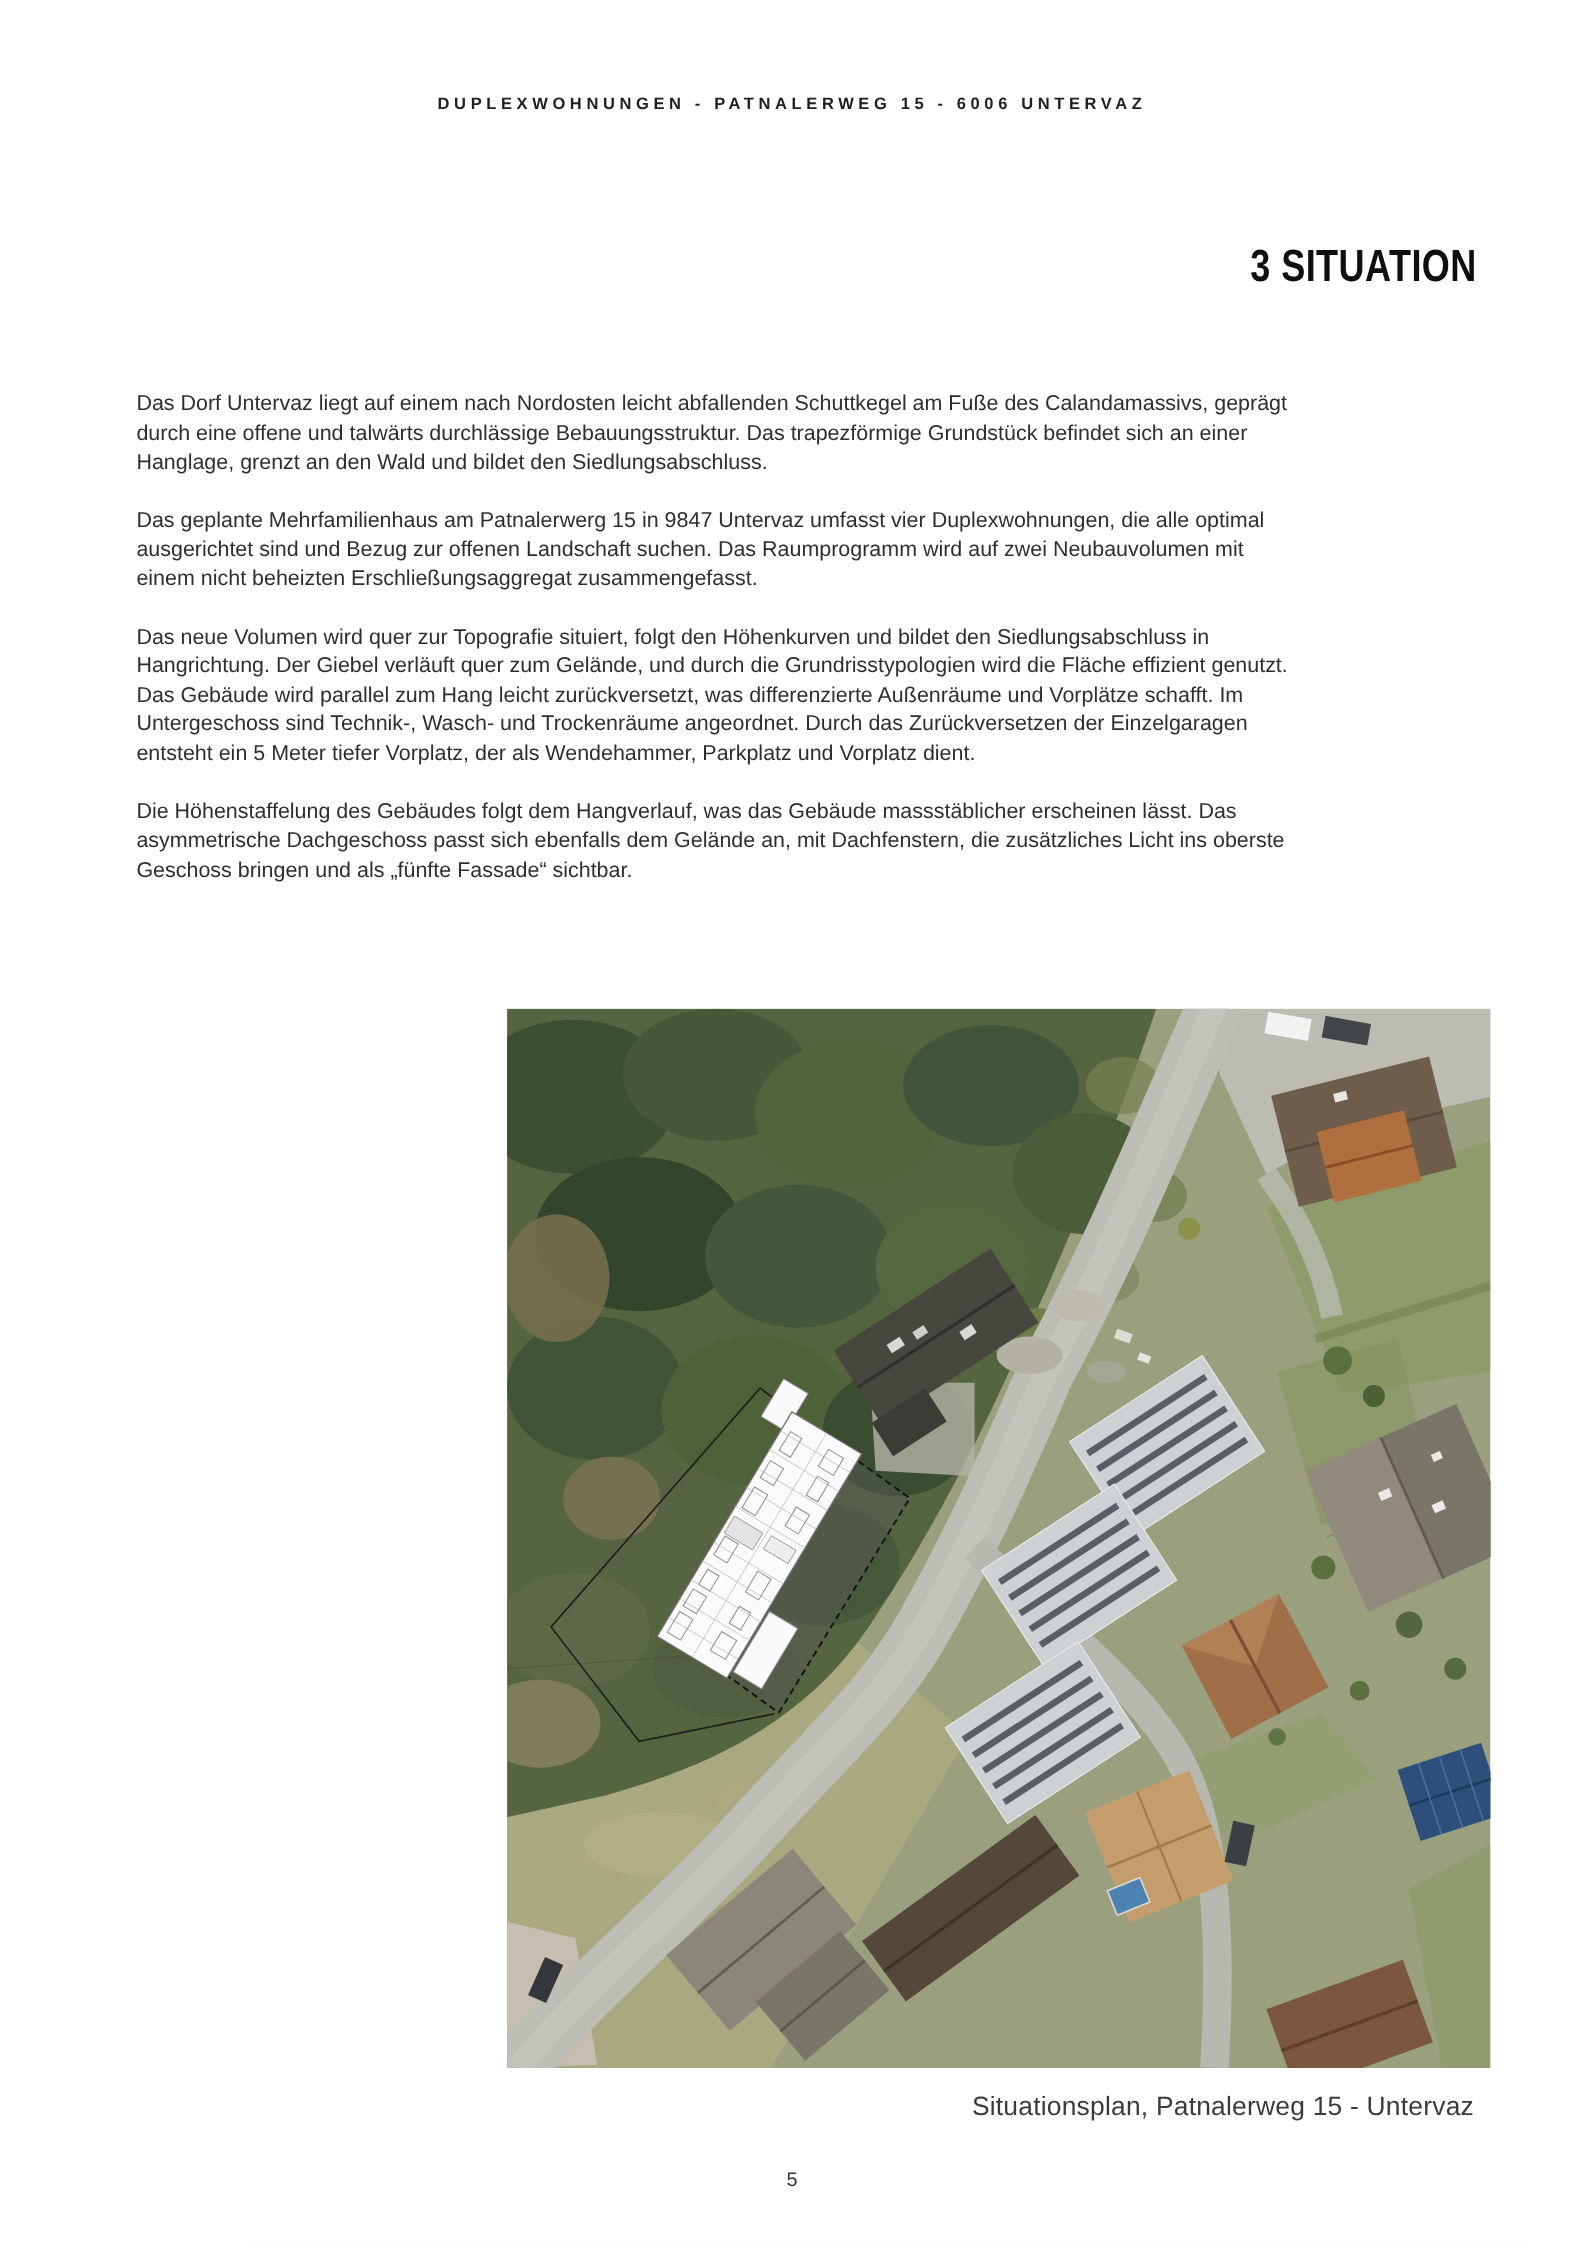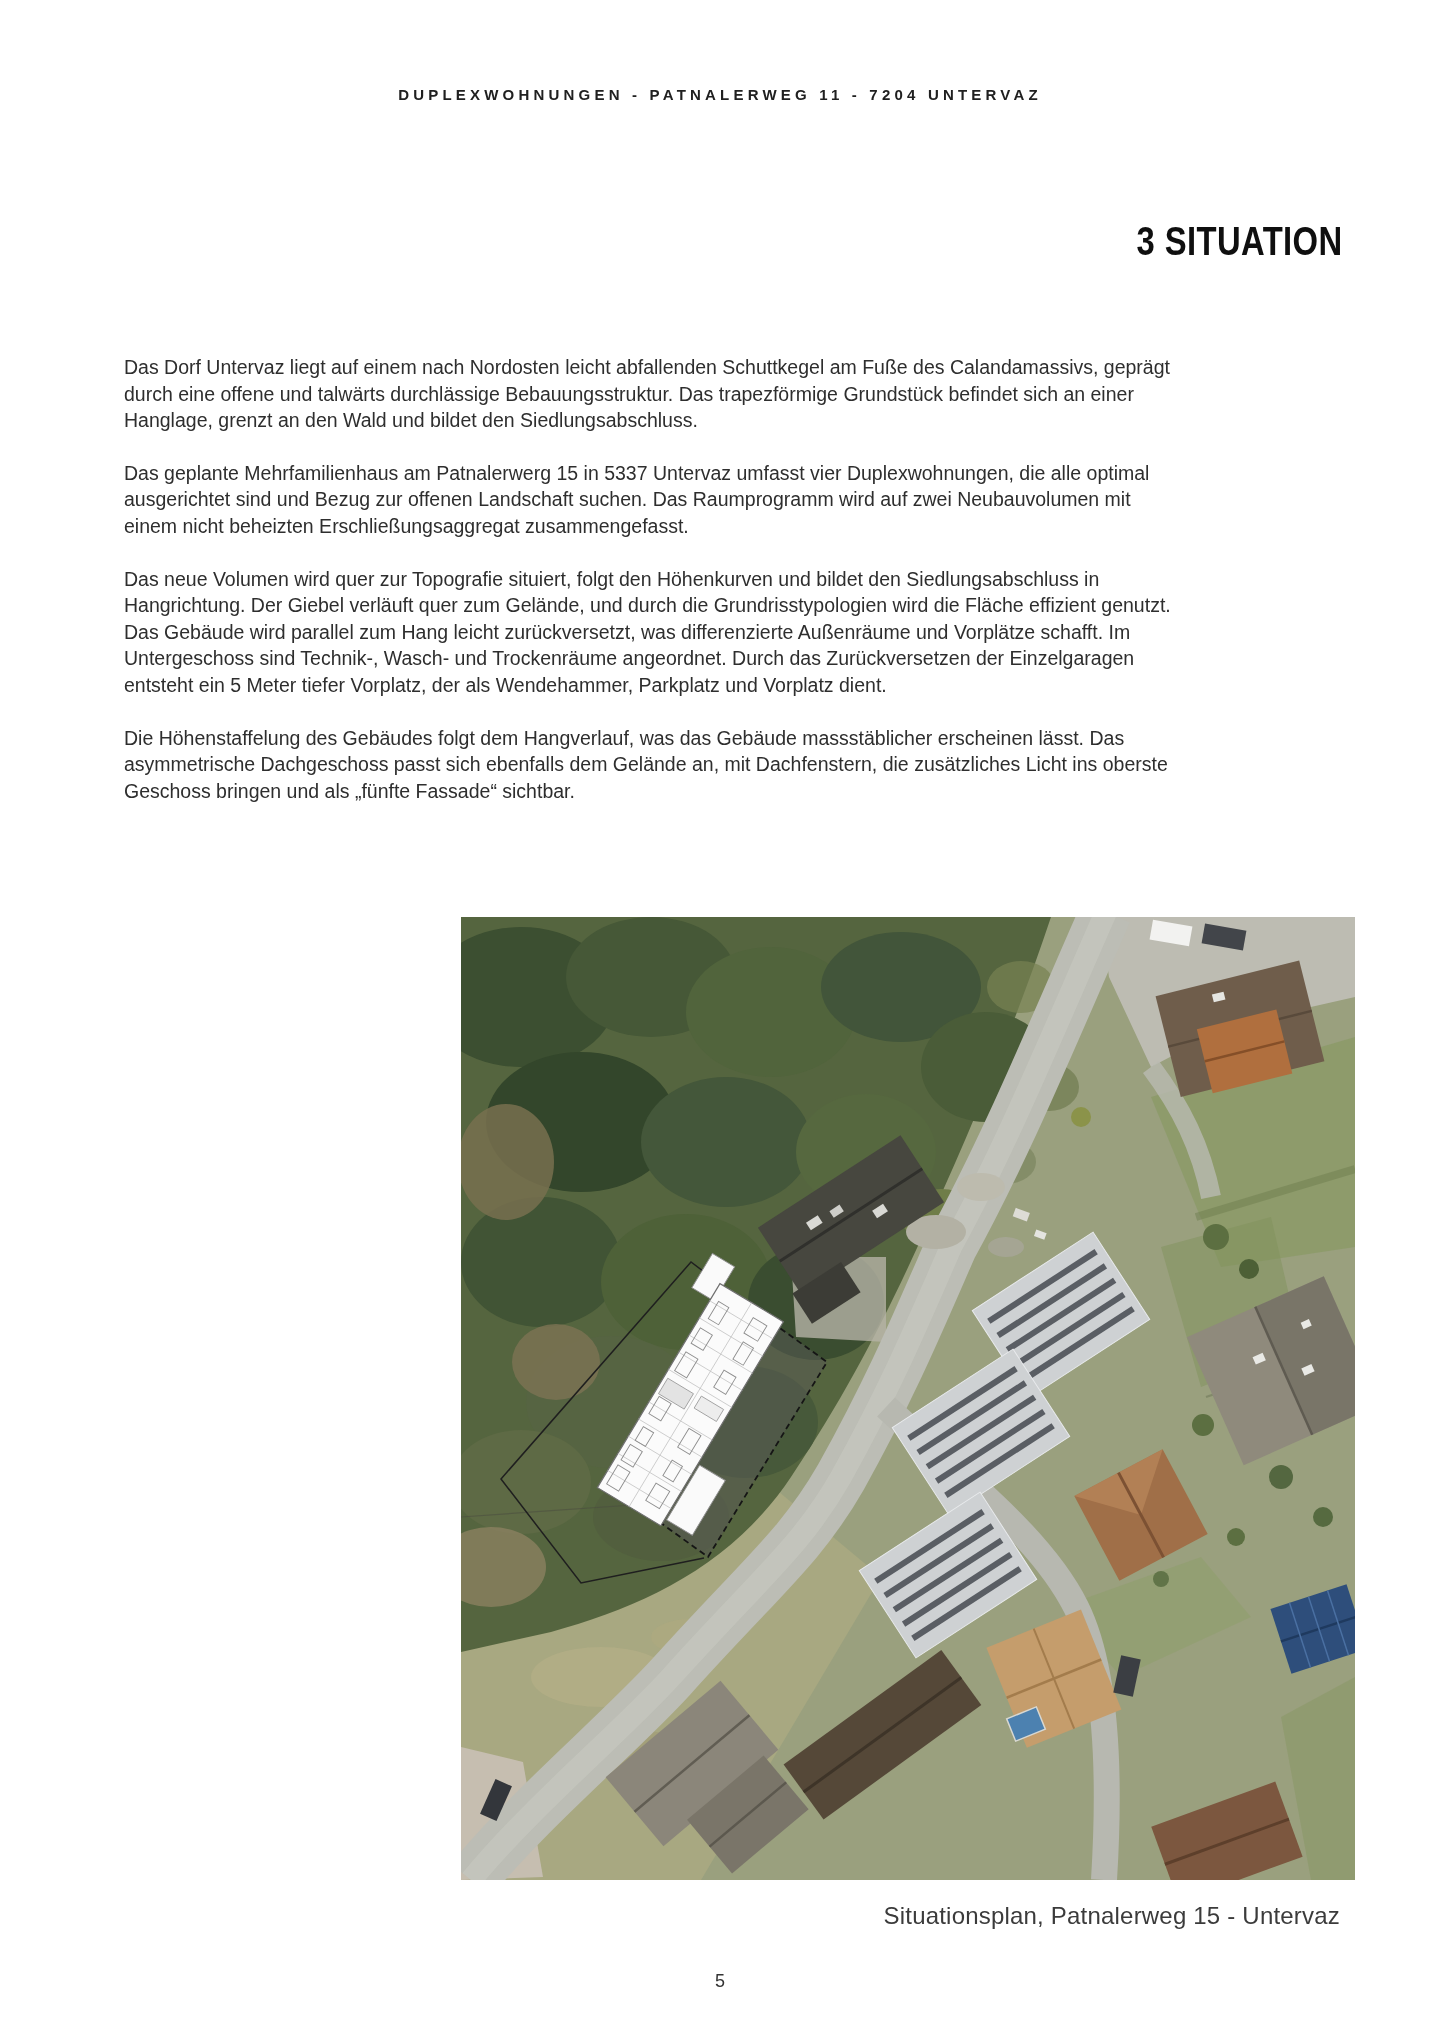--- a/index.html
+++ b/index.html
@@ -51,27 +51,27 @@
     position:absolute;top:1971px;left:0;right:0;
     text-align:center;
     font-size:18px;color:#333333;
   }
 </style>
 </head>
 <body>
 
 <div class="page">
 
-  <div class="doc-header">DUPLEXWOHNUNGEN - PATNALERWEG 11 - 7204 UNTERVAZ</div>
+  <div class="doc-header">DUPLEXWOHNUNGEN - PATNALERWEG 15 - 6006 UNTERVAZ</div>
 
   <h1 class="section-title">3 SITUATION</h1>
 
   <div class="body-copy">
     <p>Das Dorf Untervaz liegt auf einem nach Nordosten leicht abfallenden Schuttkegel am Fuße des Calandamassivs, geprägt durch eine offene und talwärts durchlässige Bebauungsstruktur. Das trapezförmige Grundstück befin­det sich an einer Hanglage, grenzt an den Wald und bildet den Siedlungsabschluss.</p>
-    <p>Das geplante Mehrfamilienhaus am Patnalerwerg 15 in 5337 Untervaz umfasst vier Duplexwohnungen, die alle optimal ausgerichtet sind und Bezug zur offenen Landschaft suchen. Das Raumprogramm wird auf zwei Neu­bauvolumen mit einem nicht beheizten Erschließungsaggregat zusammengefasst.</p>
+    <p>Das geplante Mehrfamilienhaus am Patnalerwerg 15 in 9847 Untervaz umfasst vier Duplexwohnungen, die alle optimal ausgerichtet sind und Bezug zur offenen Landschaft suchen. Das Raumprogramm wird auf zwei Neu­bauvolumen mit einem nicht beheizten Erschließungsaggregat zusammengefasst.</p>
     <p>Das neue Volumen wird quer zur Topografie situiert, folgt den Höhenkurven und bildet den Siedlungsabschluss in Hangrichtung. Der Giebel verläuft quer zum Gelände, und durch die Grundrisstypologien wird die Fläche effi­zient genutzt. Das Gebäude wird parallel zum Hang leicht zurückversetzt, was differenzierte Außenräume und Vorplätze schafft. Im Untergeschoss sind Technik-, Wasch- und Trockenräume angeordnet. Durch das Zurück­versetzen der Einzelgaragen entsteht ein 5 Meter tiefer Vorplatz, der als Wendehammer, Parkplatz und Vorplatz dient.</p>
     <p>Die Höhenstaffelung des Gebäudes folgt dem Hangverlauf, was das Gebäude massstäblicher erscheinen lässt. Das asymmetrische Dachgeschoss passt sich ebenfalls dem Gelände an, mit Dachfenstern, die zusätzliches Licht ins oberste Geschoss bringen und als „fünfte Fassade“ sichtbar.</p>
   </div>
 
   <figure class="figure-wrap">
     <svg class="aerial" viewBox="0 0 894 963" preserveAspectRatio="none" xmlns="http://www.w3.org/2000/svg">
 
       <rect x="0" y="0" width="894" height="963" fill="#9aa07e"></rect>
 
       <path d="M0,560 L300,560 L420,660 L240,963 L0,963 Z" fill="#a8a881"></path>

